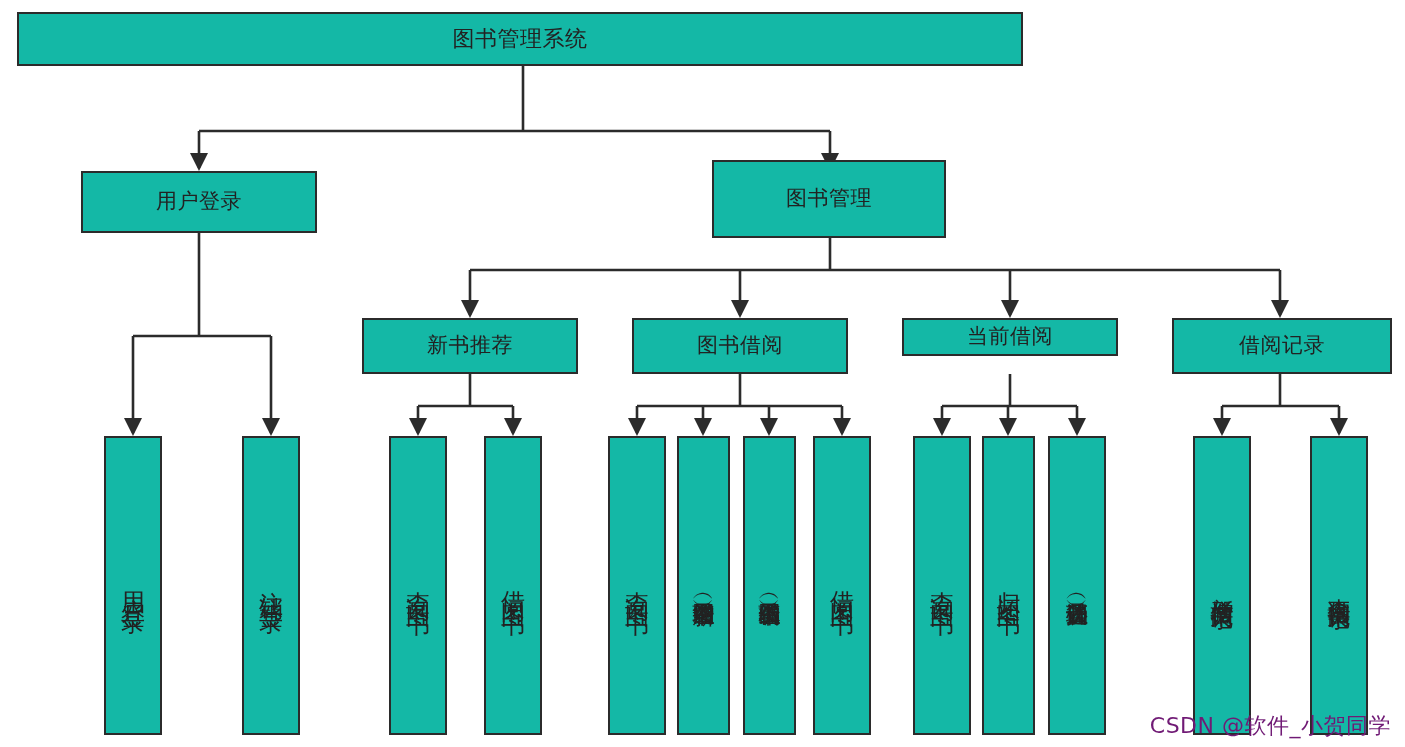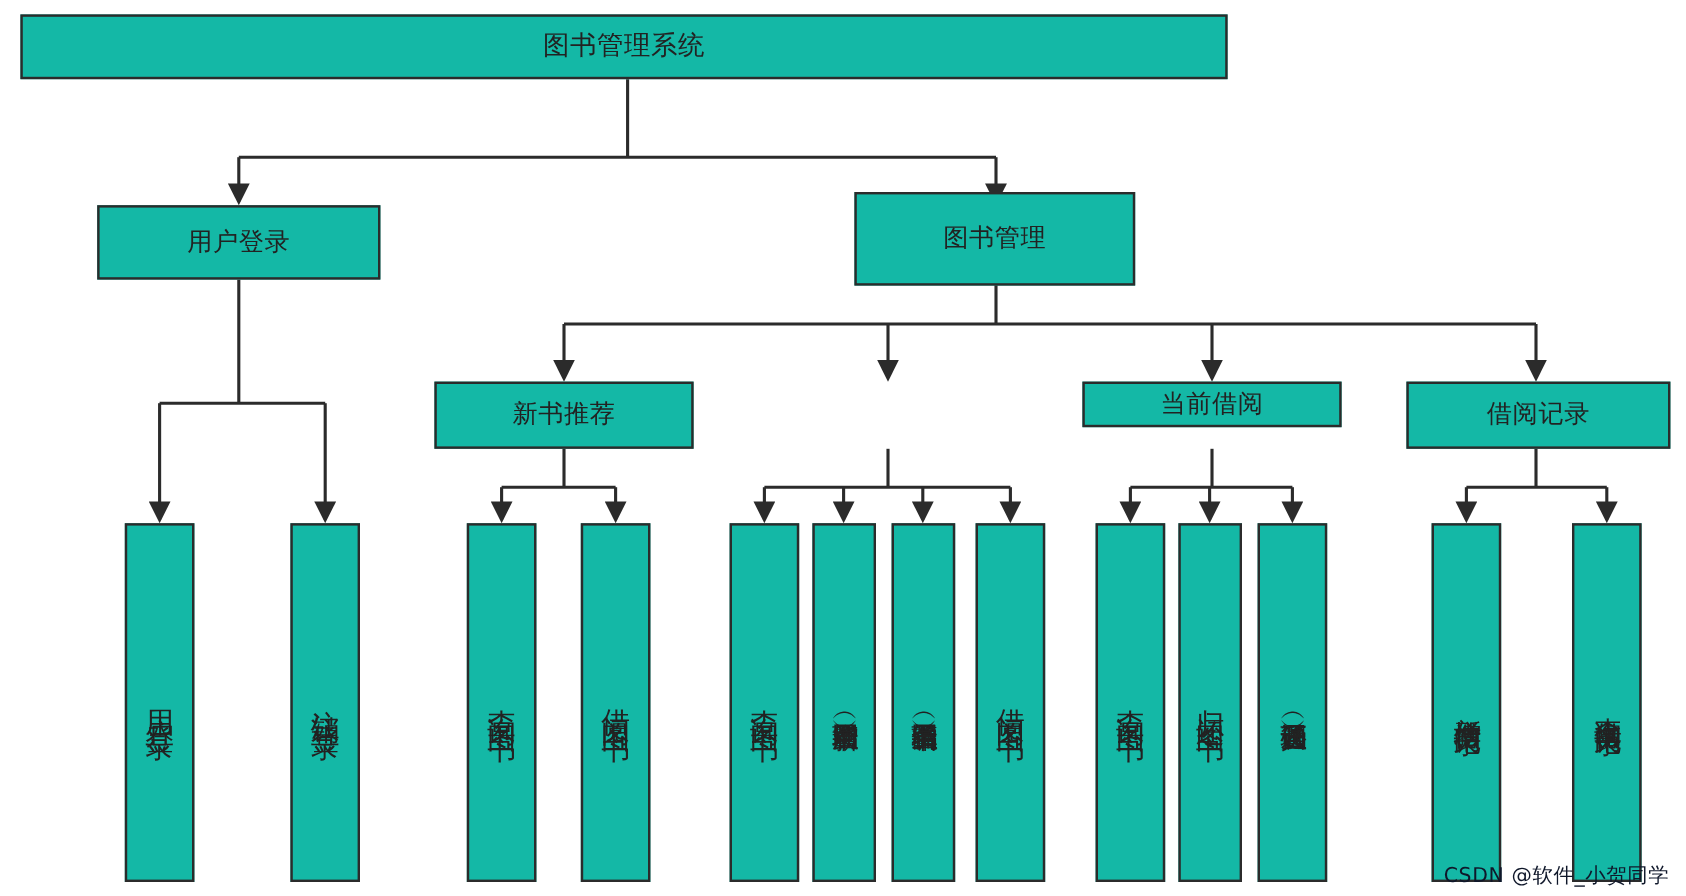--- a/index.html
+++ b/index.html
@@ -47,22 +47,22 @@
     line-height:1.0;
     letter-spacing:7px;
     white-space:nowrap;
     max-height:100%;
   }
   .v-node.tight .lbl{letter-spacing:2px;font-size:23px;}
   .v-node.tight2 .lbl{letter-spacing:0px;font-size:22px;}
   #watermark{
     position:absolute;
     right:14px;bottom:6px;
-    font-size:17px;
-    color:#0f172a;
+    font-size:22px;
+    color:#701a75;
     z-index:5;
     white-space:nowrap;
     letter-spacing:0.5px;
   }
 </style>
 </head>
 <body>
 
 <div id="canvas">
 
@@ -123,20 +123,23 @@
   <div class="node h-node" style="left:81px;top:171px;width:236px;height:62px;">
     <span class="lbl">用户登录</span>
   </div>
   <div class="node h-node" style="left:712px;top:160px;width:234px;height:78px;">
     <span class="lbl">图书管理</span>
   </div>
 
   <div class="node h-node" style="left:362px;top:318px;width:216px;height:56px;">
     <span class="lbl">新书推荐</span>
   </div>
+  <div class="node h-node" style="left:632px;top:318px;width:216px;height:56px;">
+    <span class="lbl">图书借阅</span>
+  </div>
   <div class="node h-node" style="left:902px;top:318px;width:216px;height:38px;">
     <span class="lbl">当前借阅</span>
   </div>
   <div class="node h-node" style="left:1172px;top:318px;width:220px;height:56px;">
     <span class="lbl">借阅记录</span>
   </div>
 
   <div class="node v-node" style="left:104px;top:436px;width:58px;height:299px;">
     <span class="lbl">用户登录</span>
   </div>

